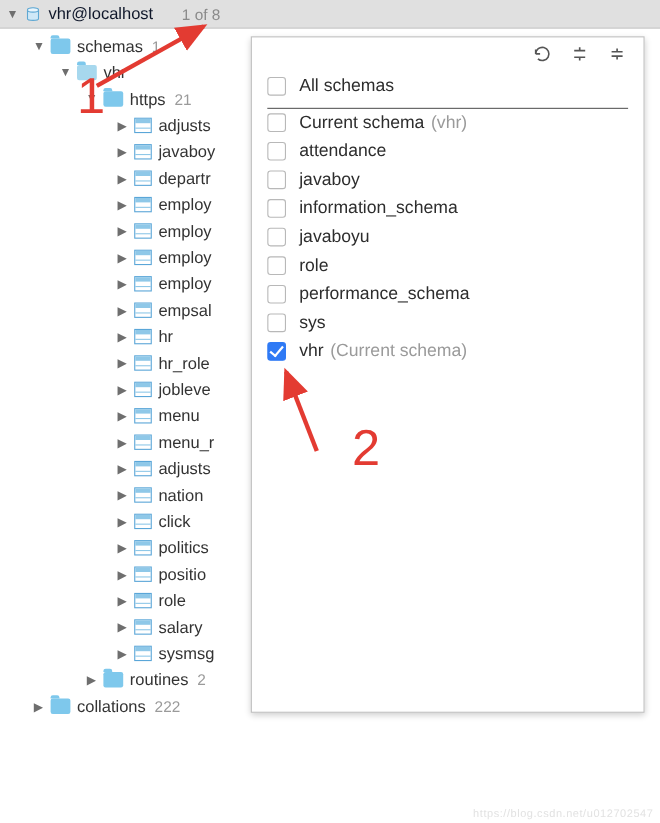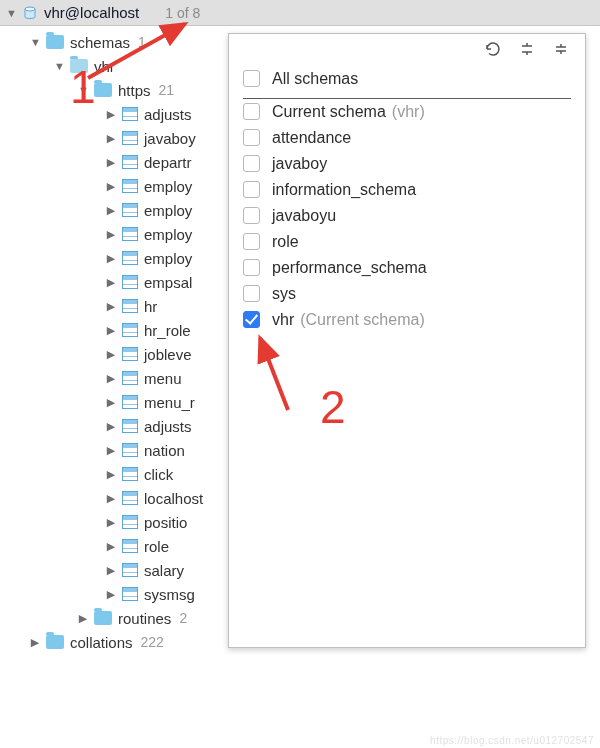--- a/index.html
+++ b/index.html
@@ -325,21 +325,21 @@
         <span class="tri right"></span>
         <span style="width:6px"></span>
         <span class="table-icon"></span>
         <span class="label">click</span>
       </div>
       <div class="row">
         <span class="spacer" style="width:100px"></span>
         <span class="tri right"></span>
         <span style="width:6px"></span>
         <span class="table-icon"></span>
-        <span class="label">localhost</span>
+        <span class="label">politics</span>
       </div>
       <div class="row">
         <span class="spacer" style="width:100px"></span>
         <span class="tri right"></span>
         <span style="width:6px"></span>
         <span class="table-icon"></span>
         <span class="label">positio</span>
       </div>
       <div class="row">
         <span class="spacer" style="width:100px"></span>

